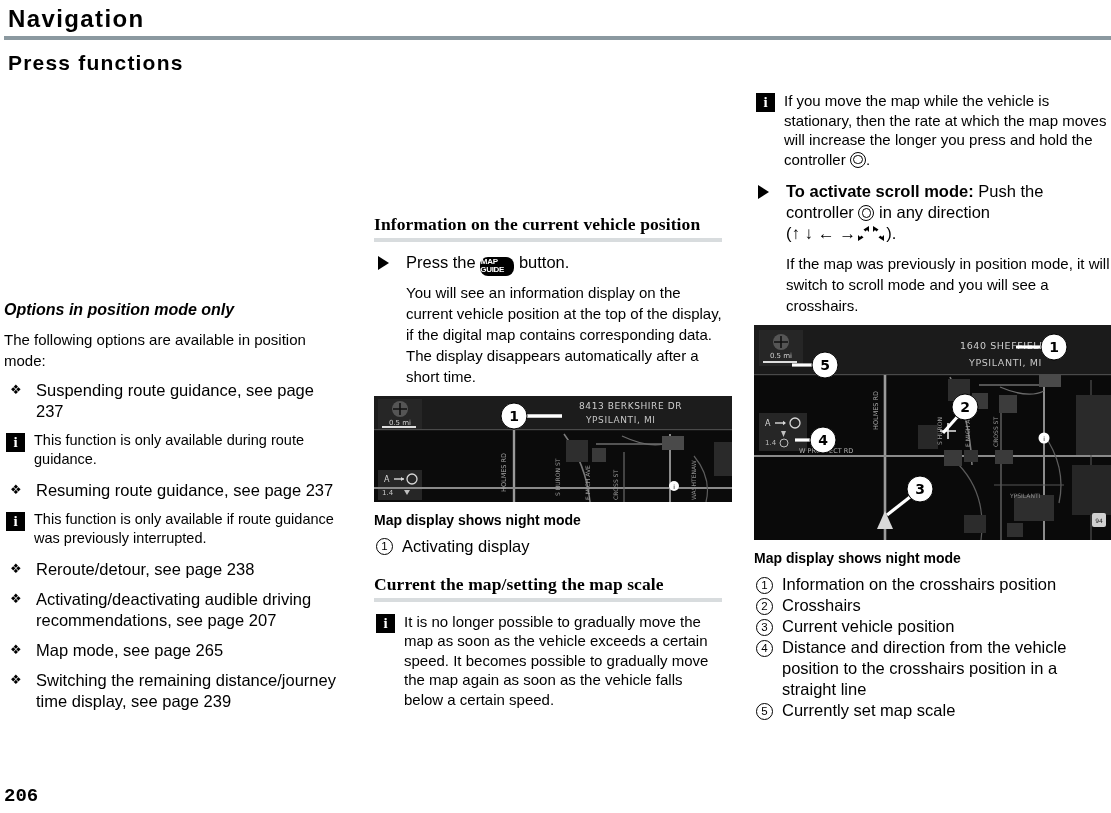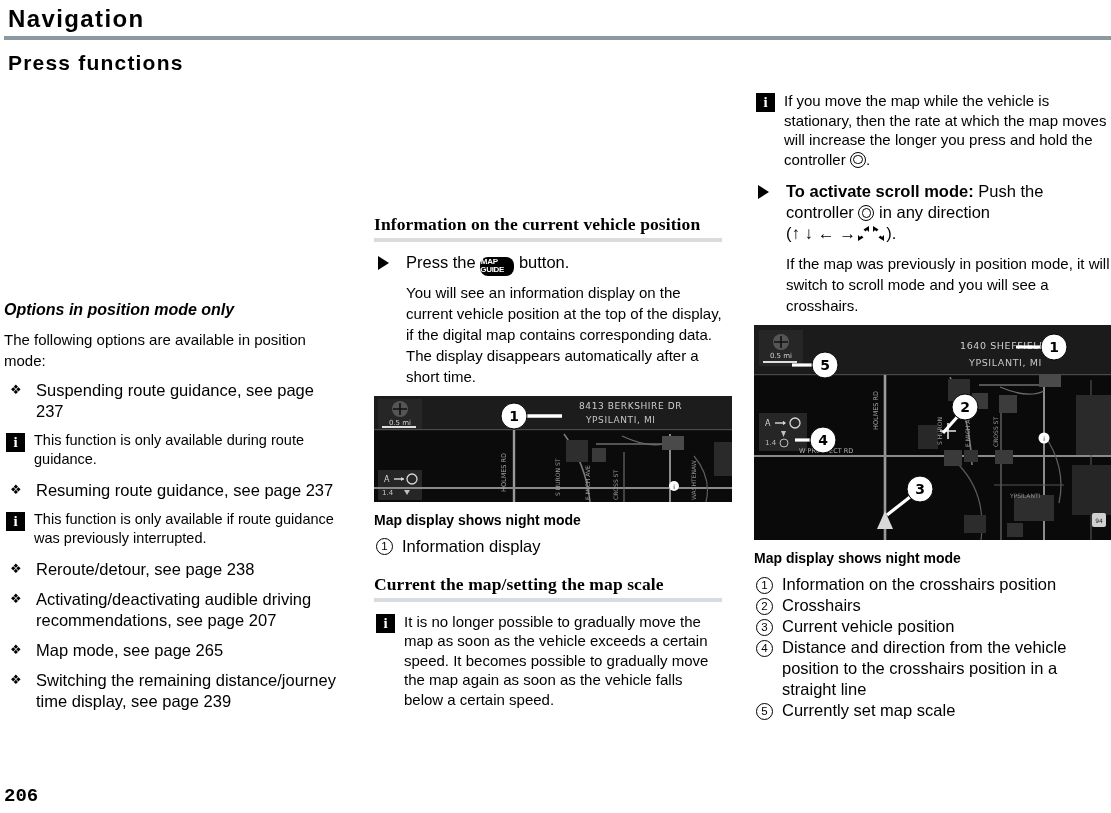--- a/index.html
+++ b/index.html
@@ -351,21 +351,21 @@
 
         <circle cx="300" cy="90" r="5" fill="#fff"></circle>
         <text x="300" y="93" fill="#000" font-family="DejaVu Sans, sans-serif" font-size="6" text-anchor="middle">i</text>
       </svg>
     </div>
     <div class="map-caption">Map display shows night mode</div>
 
     <ol class="legend">
       <li>
         <span class="num-circle">1</span>
-        <span>Information display</span>
+        <span>Activating display</span>
       </li>
     </ol>
 
     <div style="height:16px"></div>
     <div class="head-2">Current the map/setting the map scale</div>
     <div class="head-rule"></div>
 
     <div class="note big">
       <div class="note-icon">i</div>
       <div class="note-text">It is no longer possible to gradually move the map as soon as the vehicle exceeds a certain speed. It becomes possible to gradually move the map again as soon as the vehicle falls below a certain speed.</div>

